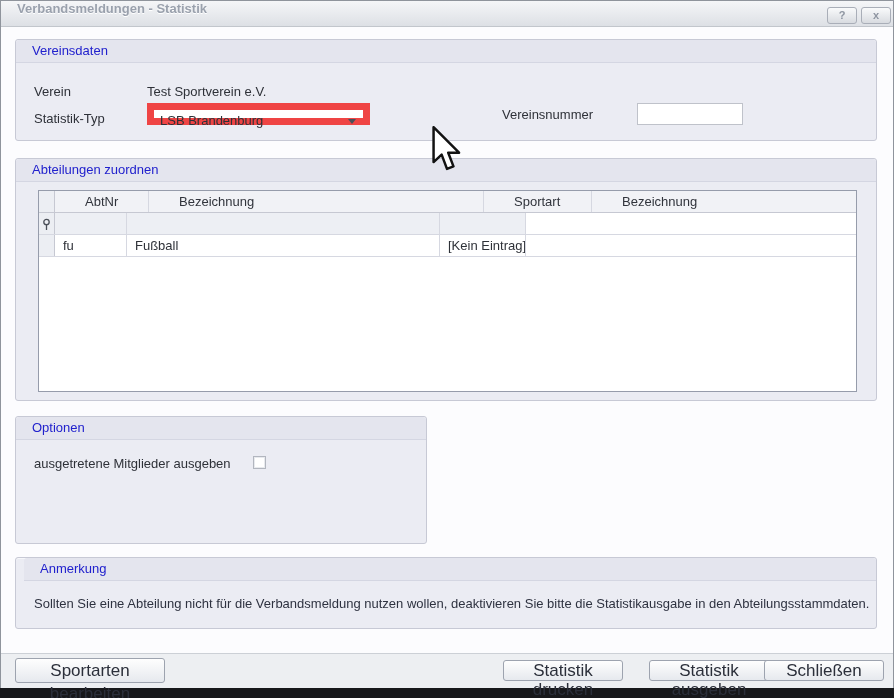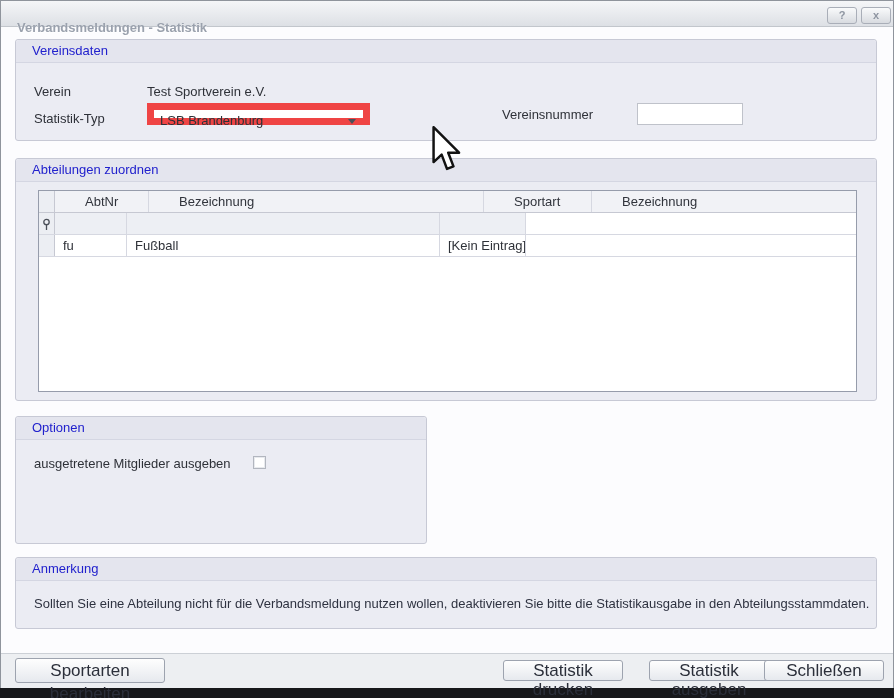--- a/index.html
+++ b/index.html
@@ -4,38 +4,38 @@
 <style>
   * { margin:0; padding:0; box-sizing:border-box; }
   html,body { width:894px; height:698px; overflow:hidden; }
   body { position:relative; background:#17181b; font-family:"Liberation Sans", sans-serif; font-size:13px; color:#2e3138; }
 
   .window { position:absolute; left:0; top:0; width:894px; height:688px; background:#fcfcfe; border:1px solid #8f949c; }
 
   
   .titlebar { position:absolute; left:0; top:0; width:100%; height:26px;
               background:linear-gradient(#f5f6f8,#dde0e5); border-bottom:1px solid #c2c6cc; }
-  .title { position:absolute; left:16px; top:19px; font-weight:bold; color:#9aa1ad; text-shadow:0 1px 0 #ffffff; }
+  .title { position:absolute; left:16px; top:0; font-weight:bold; color:#9aa1ad; text-shadow:0 1px 0 #ffffff; }
   .tb-btn { position:absolute; top:6px; height:17px; border:1px solid #a9aeb8; border-radius:3px;
             background:linear-gradient(#f9fafb,#d8dbe0); color:#8e95a1; font-weight:bold; font-size:11px;
             text-align:center; line-height:15px; cursor:default; }
   .tb-help { left:826px; width:30px; }
   .tb-close { left:860px; width:30px; }
 
   
   .section { position:absolute; background:#ebecf3; border:1px solid #c7c9d5; border-radius:3px;
              box-shadow:inset 0 1px 0 #f6f7fa; }
   .sec-header { height:23px; line-height:22px; padding-left:16px; background:#e4e5ee;
                 border-bottom:1px solid #d4d6e2; border-radius:3px 3px 0 0; color:#2121cd; }
   .lbl { position:absolute; white-space:nowrap; }
 
   #sec-verein { left:14px; top:38px; width:862px; height:102px; }
   #sec-abteilungen { left:14px; top:157px; width:862px; height:243px; }
   #sec-optionen { left:14px; top:415px; width:412px; height:128px; }
-  #sec-anmerkung { left:14px; top:556px; width:862px; height:72px; }
+  #sec-anmerkung { left:14px; top:556px; width:862px; height:72px;padding-left:8px; }
 
   
   .dropdown { position:absolute; left:131px; top:63px; width:223px; height:22px; background:#ffffff;
               border:7px solid #ef4444; padding:3px 20px 0 6px; cursor:default; }
   .dd-arrow { position:absolute; right:7px; top:9px; width:0; height:0;
               border-left:4px solid transparent; border-right:4px solid transparent; border-top:5px solid #4a4f58; }
   .textinput { position:absolute; left:621px; top:63px; width:106px; height:22px; background:#ffffff;
                border:1px solid #bfc2ca; padding:0 4px; font-family:"Liberation Sans",sans-serif; font-size:13px; }
 
   

